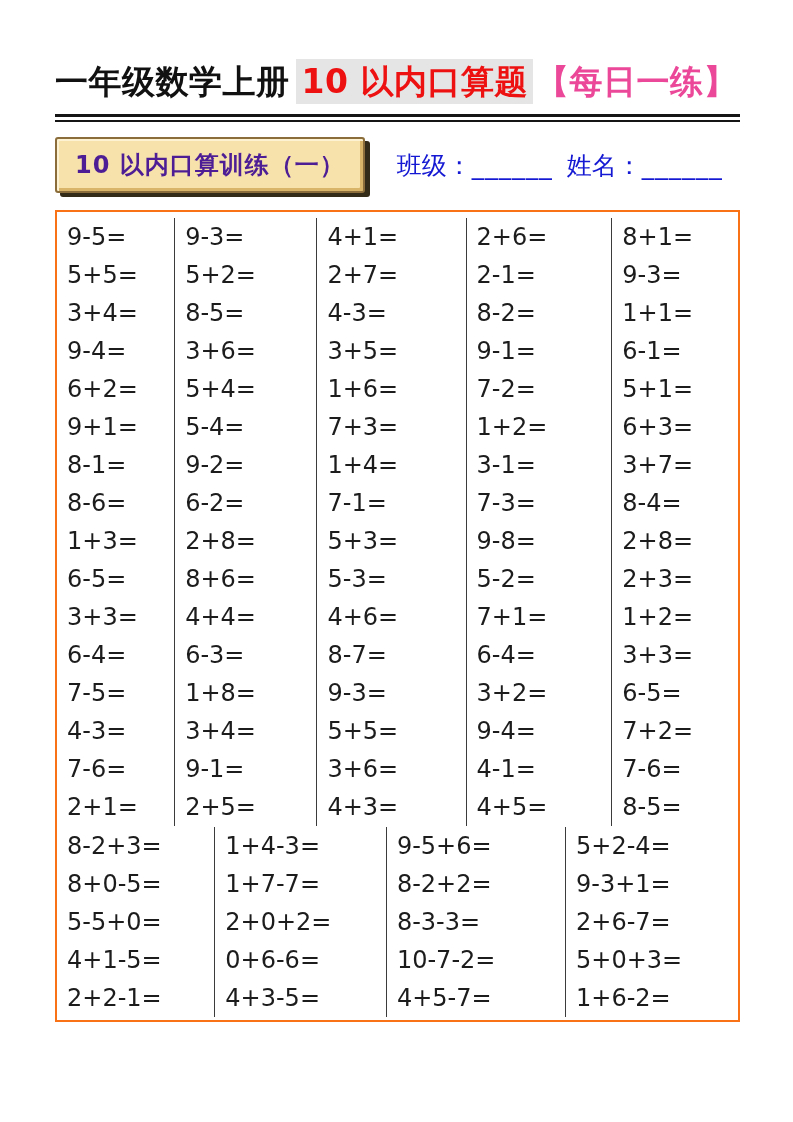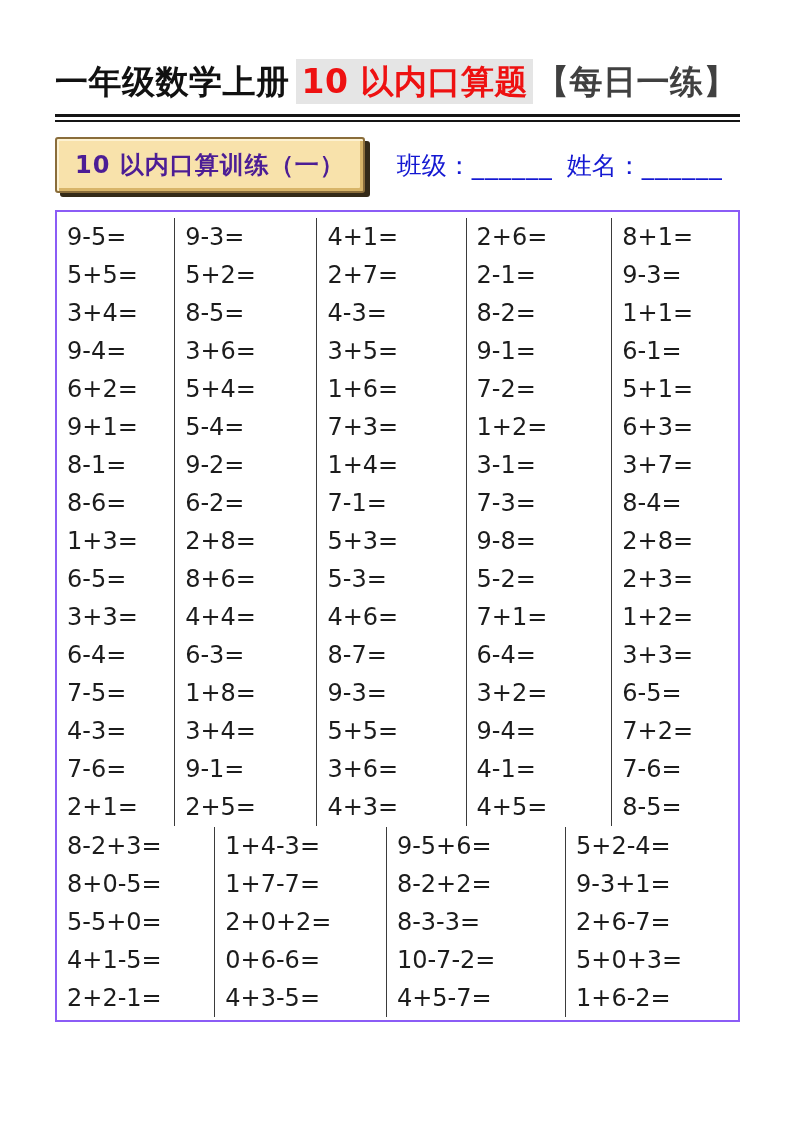--- a/index.html
+++ b/index.html
@@ -21,21 +21,21 @@
     color: #111111;
     letter-spacing: 0.5px;
   }
   .title-hl {
     background: #e5e5e5;
     color: #ee1111;
     padding: 3px 5px 3px 6px;
     margin-left: 6px;
   }
   .title-grn {
-    color: #404040;
+    color: #ec4899;
     margin-left: 3px;
     text-align: center;
   }
   .double-rule {
     margin-top: 9px;
     height: 8px;
     border-top: 3px solid #151515;
     border-bottom: 2px solid #151515;
   }
 
@@ -65,21 +65,21 @@
     font-size: 25px;
     font-weight: normal;
     color: #1418d2;
     white-space: nowrap;
   }
   .student-info .blank { letter-spacing: 1px; margin-right: 14px; }
 
   
   .ptable {
     margin-top: 16px;
-    border: 2px solid #8b5cf6;
+    border: 2px solid #f97316;
     width: 685px;
   }
   .sec { display: grid; }
   .sec-top {
     grid-template-columns: 17.2% 20.9% 21.9% 21.4% 18.6%;
     padding-top: 6px;
   }
   .sec-bottom {
     grid-template-columns: 23.1% 25.2% 26.3% 25.4%;
     padding: 1px 0 3px 0;

